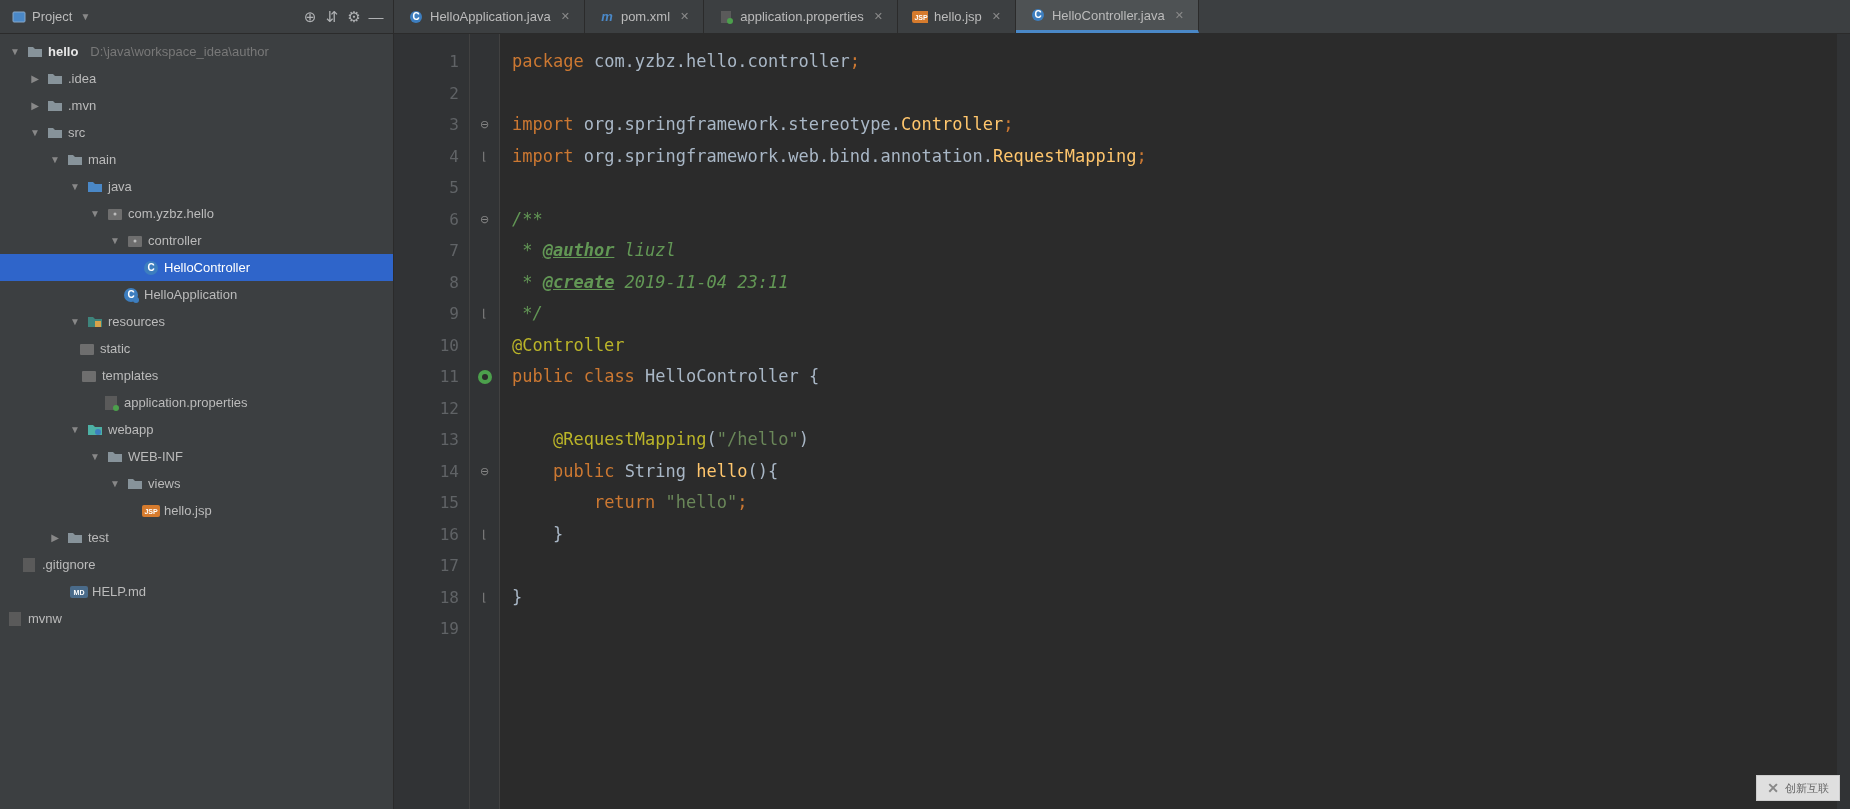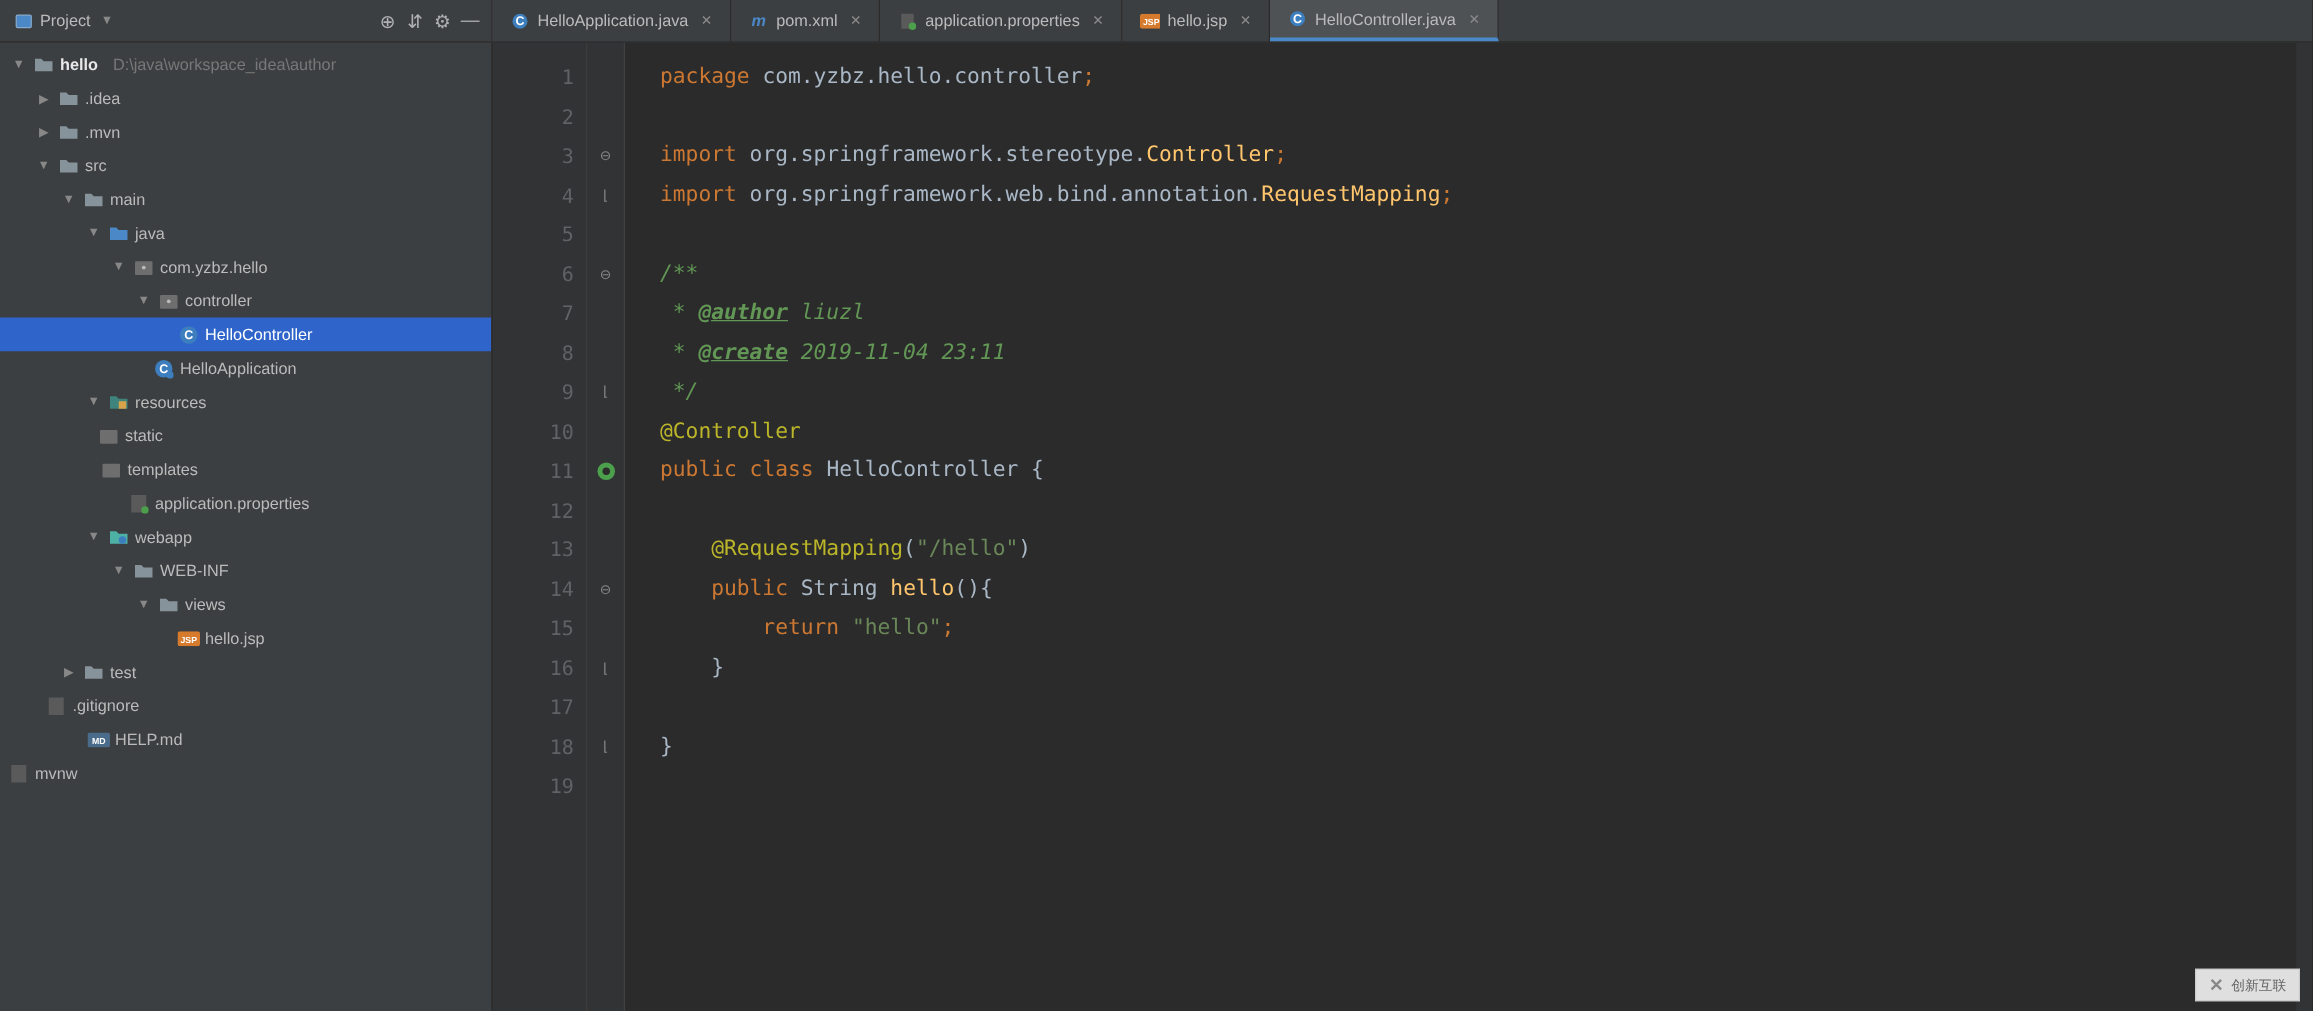--- a/index.html
+++ b/index.html
@@ -86,21 +86,21 @@
   .str { color:#6a8759; }
   .ann { color:#bbb529; }
   .doc { color:#629755; font-style:italic; }
   .docTag { color:#629755; font-style:italic; font-weight:bold; text-decoration:underline; }
   .cls { color:#ffc66d; }
   .fn { color:#ffc66d; }
   .pkg { color:#a9b7c6; }
   .plain { color:#a9b7c6; }
   .semi { color:#cc7832; }
   .brace { color:#a9b7c6; }
-  .line { display:block; height:31.5px;margin-left:16px;}
+  .line { display:block; height:31.5px;}
   
   .stripe { width:14px; background:#313335; border-left:1px solid #2b2b2b; }
   
   .watermark {
     position:absolute; right:10px; bottom:8px; background:rgba(255,255,255,0.85);
     color:#666; font-size:11px; padding:4px 10px; border:1px solid #ccc;
     display:flex; align-items:center; gap:6px;
   }
   .watermark .logo { font-weight:bold; color:#888; font-size:14px; }
   svg { display:block; }
@@ -300,21 +300,21 @@
         </div>
         <div class="tree-row" style="padding-left:48px">
           <span class="chevron">▶</span>
           <span class="icon">
               <svg width="16" height="14">
                 <path class="folder-fill" d="M1 2h5l2 2h7v8H1z"></path>
               </svg>
             </span>
           <span class="label">test</span>
         </div>
-        <div class="tree-row" style="padding-left:36px">
+        <div class="tree-row" style="padding-left:20px">
           <span class="icon">
               <svg width="14" height="16">
                 <rect x="1" y="1" width="12" height="14" fill="#5a5a5a"></rect>
               </svg>
             </span>
           <span class="label">.gitignore</span>
         </div>
         <div class="tree-row" style="padding-left:70px">
           <span class="icon">
               <svg width="18" height="12">

